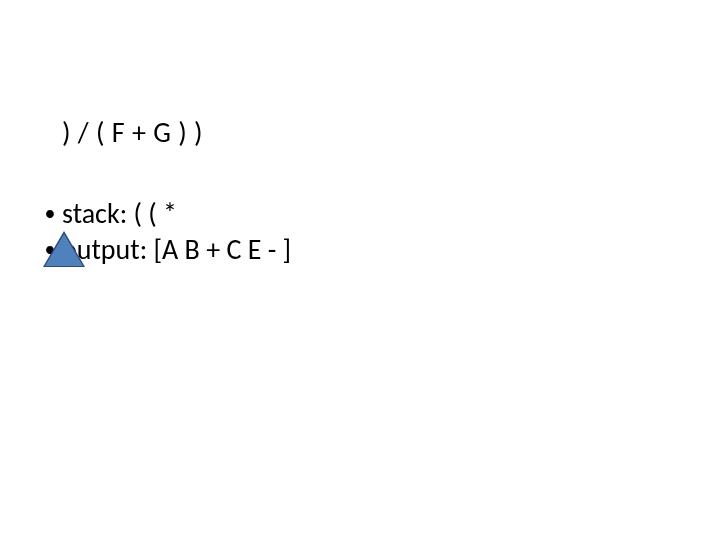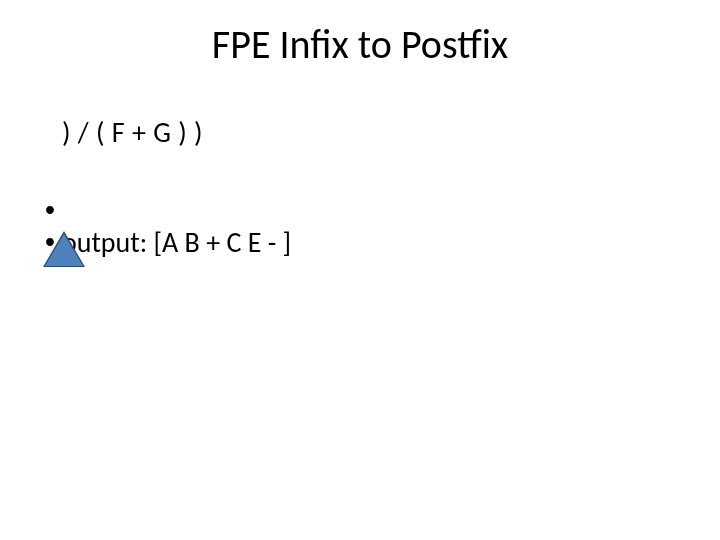--- a/index.html
+++ b/index.html
@@ -80,27 +80,27 @@
     border-left: 21px solid transparent;
     border-right: 21px solid transparent;
     border-bottom: 36px solid #2c4a77;
   }
 </style>
 </head>
 <body>
 
 <div class="slide">
 
-  <div class="title">FPE Infix to Postfix</div>
 
   <div class="expr">) / ( F + G ) )</div>
 
   <div class="bullets">
     <div class="row">
       <span class="bullet-dot">•</span>
+      <span>stack: ( ( *</span>
     </div>
     <div class="row">
       <span class="bullet-dot">•</span>
       <span>output: [A B + C E - ]</span>
     </div>
   </div>
 
   <div class="triangle-outline"></div>
   <div class="triangle"></div>
 

